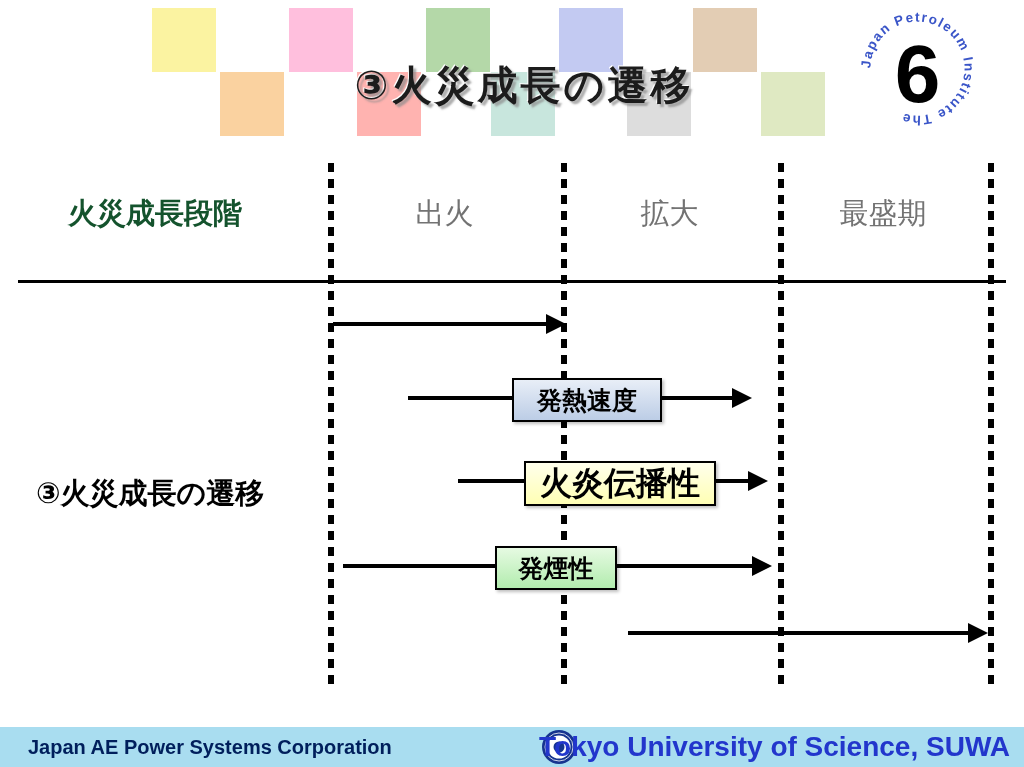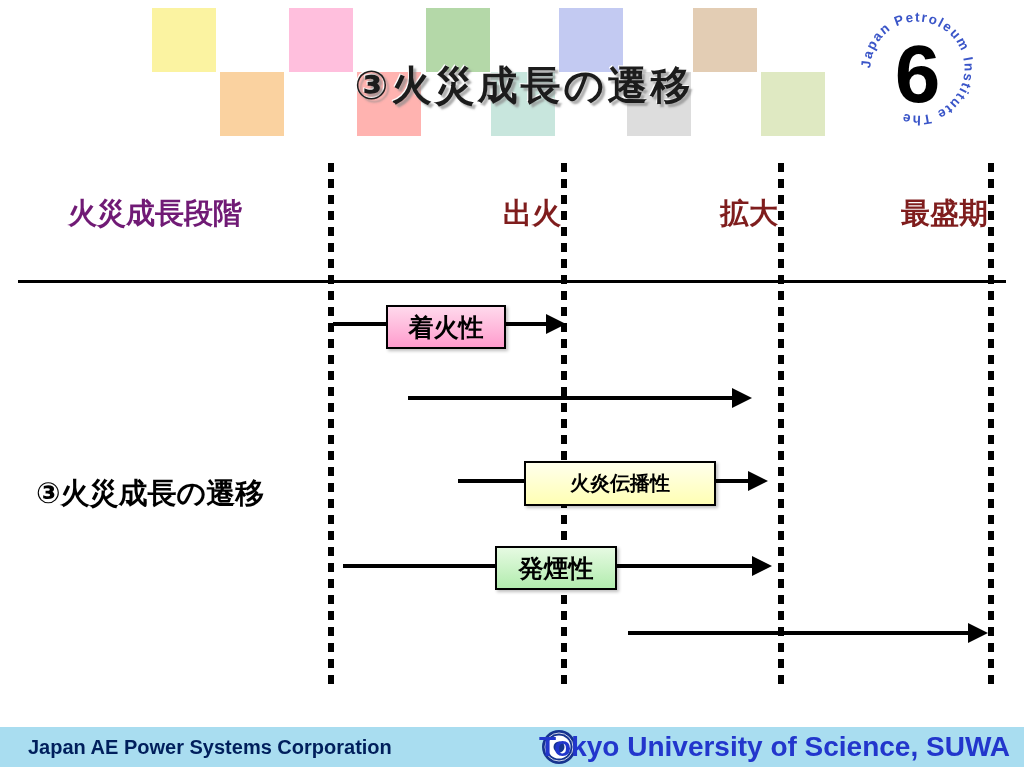--- a/index.html
+++ b/index.html
@@ -27,23 +27,23 @@
   .badge-num { font-size:82px; font-weight:bold; fill:#000000; }
 
   
   .vdots {
     position:absolute; top:163px; height:527px; width:6px; z-index:1;
     background:repeating-linear-gradient(to bottom, #000 0 9px, transparent 9px 16px);
   }
 
   
   .stage-header { position:absolute; left:30px; top:194px; width:250px;
-    font-size:29px; font-weight:bold; text-align:center; color:#701a75; z-index:2; }
-  .stage { position:absolute; top:194px; font-size:29px; font-weight:bold;
-    text-align:right; color:#7f1d1d; z-index:2; }
+    font-size:29px; font-weight:bold; text-align:center; color:#14532d; z-index:2; }
+  .stage { position:absolute; top:194px; font-size:29px; font-weight:normal;
+    text-align:center; color:#737373; z-index:2; }
 
   .hrule { position:absolute; left:18px; top:280px; width:988px; height:3px; background:#000; z-index:1; }
 
   .char-label { position:absolute; left:36px; top:474px; font-size:29px; font-weight:bold; color:#000; z-index:2; }
 
   
   .aline { position:absolute; height:4px; background:#000; z-index:1; }
   .ahead { position:absolute; width:0; height:0; z-index:1;
     border-top:10px solid transparent; border-bottom:10px solid transparent;
     border-left:20px solid #000; }
@@ -109,28 +109,28 @@
   <div class="stage" style="left:328px;width:233px;">出火</div>
   <div class="stage" style="left:561px;width:217px;">拡大</div>
   <div class="stage" style="left:778px;width:210px;">最盛期</div>
 
   <div class="hrule"></div>
 
   <div class="char-label">③火災成長の遷移</div>
 
   <div class="aline" style="left:333px;top:322px;width:215px;"></div>
   <div class="ahead" style="left:546px;top:314px;"></div>
-  <div class="pbox box-pink" style="left:386px;top:305px;width:116px;height:40px;">着火性</div>
 
   <div class="aline" style="left:408px;top:396px;width:326px;"></div>
   <div class="ahead" style="left:732px;top:388px;"></div>
+  <div class="pbox box-blue" style="left:512px;top:378px;width:146px;height:40px;">発熱速度</div>
 
   <div class="aline" style="left:458px;top:479px;width:292px;"></div>
   <div class="ahead" style="left:748px;top:471px;"></div>
-  <div class="pbox box-yellow" style="left:524px;top:461px;width:188px;height:41px;font-size:20px;">火炎伝播性</div>
+  <div class="pbox box-yellow" style="left:524px;top:461px;width:188px;height:41px;font-size:32px;">火炎伝播性</div>
 
   <div class="aline" style="left:343px;top:564px;width:411px;"></div>
   <div class="ahead" style="left:752px;top:556px;"></div>
   <div class="pbox box-green" style="left:495px;top:546px;width:118px;height:40px;">発煙性</div>
 
   <div class="aline" style="left:628px;top:631px;width:342px;"></div>
   <div class="ahead" style="left:968px;top:623px;"></div>
 
   <div class="footer">
     <div class="footer-company">Japan AE Power Systems Corporation</div>

